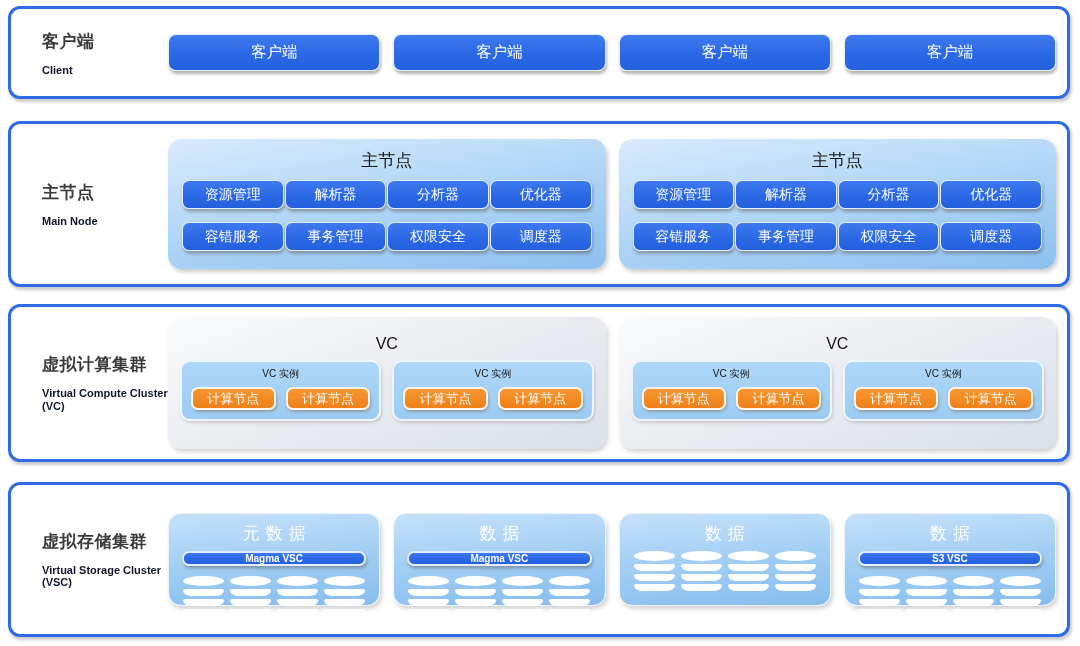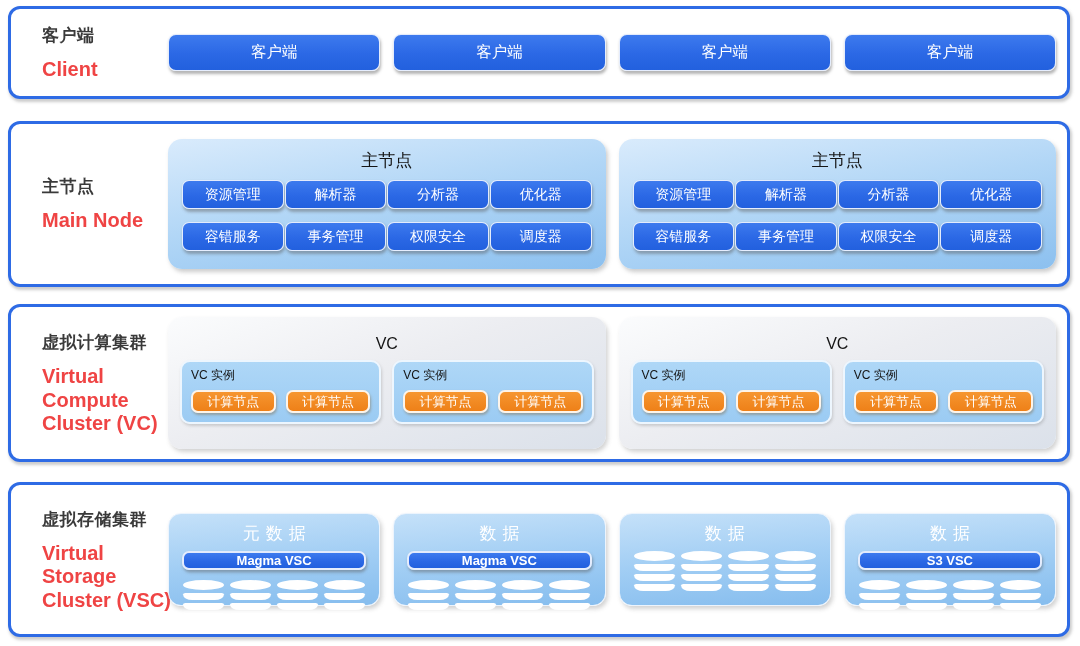--- a/index.html
+++ b/index.html
@@ -14,21 +14,21 @@
     border:3px solid #2e6be5; border-radius:12px; background:#ffffff;
     box-shadow:1.5px 2.5px 3px rgba(110,110,110,0.35);
   }
   #sec-client { top:6px;  height:93px;  }
   #sec-main   { top:121px; height:166px; }
   #sec-vc     { top:304px; height:158px; }
   #sec-vsc    { top:482px; height:155px; }
 
   .side-label { position:absolute; left:31px; top:50%; transform:translateY(-50%); width:136px; }
   .side-label .zh { font-size:17px; font-weight:bold; color:#3a3a3a; letter-spacing:0.5px; white-space:nowrap; }
-  .side-label .en { font-size:20px; font-weight:bold; color:#ef4444; line-height:1.18; margin-top:11px; }
+  .side-label .en { font-size:11px; font-weight:bold; color:#0f172a; line-height:1.18; margin-top:11px; }
 
   .content {
     position:absolute; left:157px; right:11px; top:0; bottom:0;
     display:flex; align-items:center; gap:13px;
   }
 
   .btn {
     display:flex; align-items:center; justify-content:center;
     color:#ffffff; text-align:center;
     background:linear-gradient(180deg,#3d7aee 0%,#2b68e5 55%,#2260de 100%);
@@ -56,42 +56,42 @@
   }
   .vc-title { text-align:center; font-size:16px; color:#141414; padding:7px 0 7px;margin-top:8px; }
   .vc-instances { display:flex; gap:11px; }
   .vc-instance {
     flex:1; border-radius:10px;
     background:linear-gradient(180deg,#aed7f7 0%,#9bcbf3 100%);
     border:2px solid #edf6fe;
     box-shadow:1px 2px 3px rgba(110,110,110,0.28);
     padding:1px 9px 9px;
   }
-  .vci-title { text-align:left; font-size:12px; color:#141414; padding:4px 0 6px; }
+  .vci-title { text-align:center; font-size:10px; color:#141414; padding:4px 0 6px; }
   .vci-nodes { display:flex; gap:10px; }
   .btn-orange {
     flex:1; height:23px; font-size:13px; border-radius:7px;
     background:linear-gradient(180deg,#f69630 0%,#ee8018 100%);
     border:2px solid #fdf4ea;
     box-shadow:1px 2px 2.5px rgba(130,95,45,0.4);
   }
 
   .vsc-group {
     flex:1; height:93px; border-radius:13px;
     background:linear-gradient(175deg,#c5e1f9 0%,#a2cef4 50%,#86bdee 100%);
     border:1px solid #ecf4fd;
     box-shadow:2px 3px 4px rgba(110,110,110,0.3);
     padding:5px 13px 0;
     display:flex; flex-direction:column;
   }
   .vsc-title {
     color:#ffffff; text-align:center; font-size:17px;
     letter-spacing:6px; text-indent:6px; padding:3px 0 6px;
   }
-  .btn-vsc { height:27px; font-size:13px; font-weight:bold; border-radius:7px;
+  .btn-vsc { height:27px; font-size:10px; font-weight:bold; border-radius:7px;
              border-width:2px; margin-bottom:10px; }
   .cyl-row { display:flex; justify-content:space-between; padding:0 1px; }
   .cyl { width:41px; display:flex; flex-direction:column; gap:3px; }
   .cyl i { display:block; background:#ffffff; }
   .cyl .cyl-top  { height:10px; border-radius:50%; }
   .cyl .cyl-band { height:7px; border-radius:3px 3px 12px 12px / 2px 2px 7px 7px; }
 </style>
 </head>
 <body>
 

